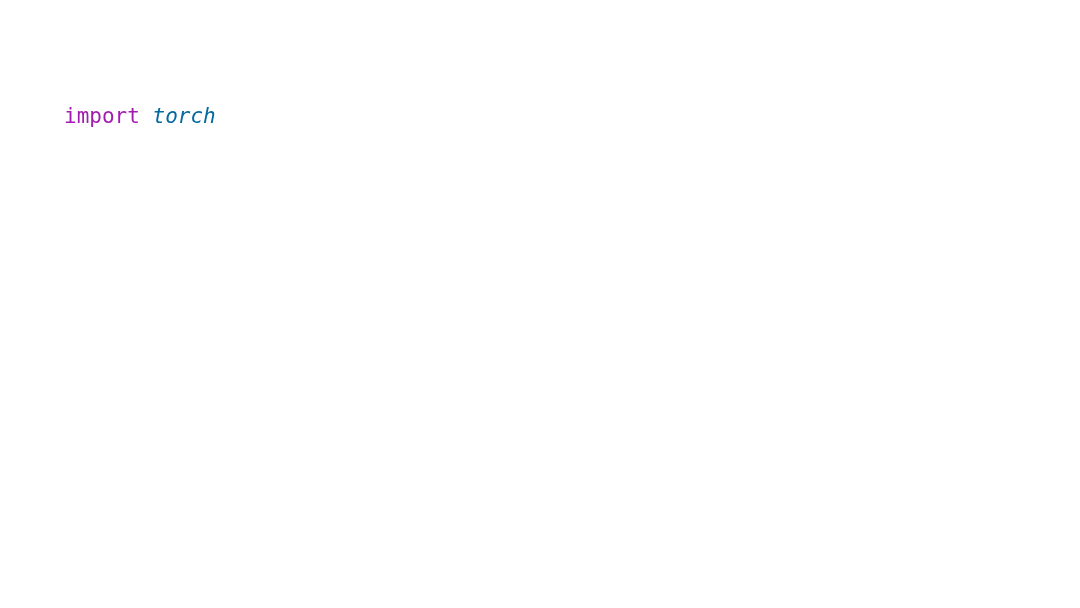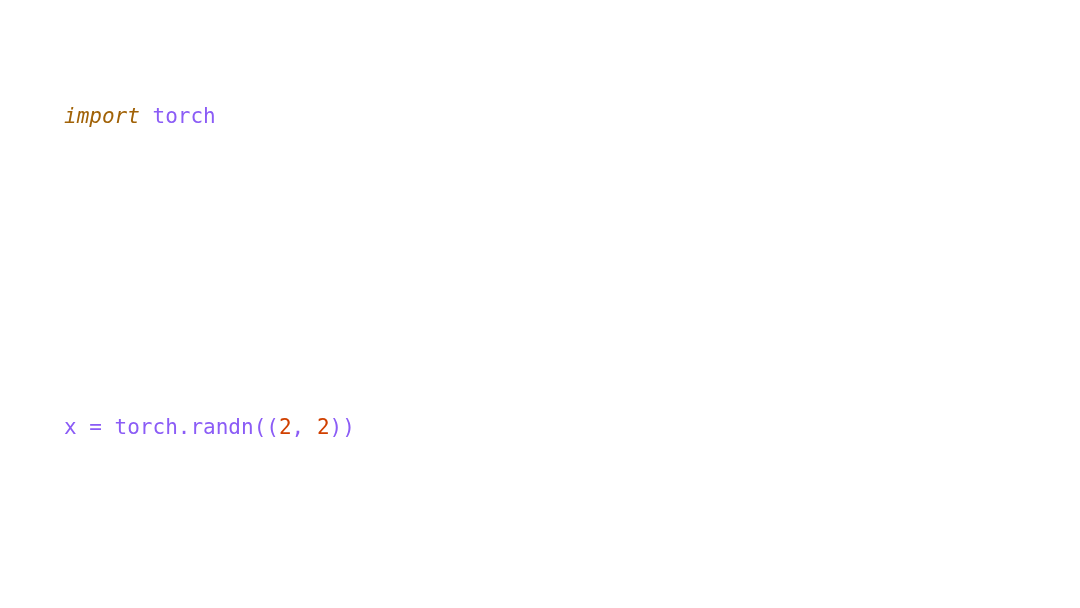--- a/index.html
+++ b/index.html
@@ -19,39 +19,38 @@
       overflow: hidden;
     }
     .code-container {
       white-space: pre;
     }
     .line {
       display: block;
       min-height: 1.85em;
     }
     .keyword {
-      color: #a16207;
-      font-style: italic;
+      color: #a21caf;
     }
     .number {
       color: #d04000;
     }
     .normal {
-      color: #8b5cf6;
+      color: #0369a1;
+      font-style: italic;
     }
   </style>
 </head>
 <body>
 
 <div class="code-container">
 <span class="line"><span class="keyword">import</span><span class="normal"> torch</span></span>
 <span class="line"> </span>
 <span class="line"> </span>
 <span class="line"> </span>
-<span class="line"><span class="normal">x = torch.randn((</span><span class="number">2</span><span class="normal">, </span><span class="number">2</span><span class="normal">))</span></span>
 <span class="line"> </span>
 
 
 
 
 
 
 </div>
 
 </body></html>

